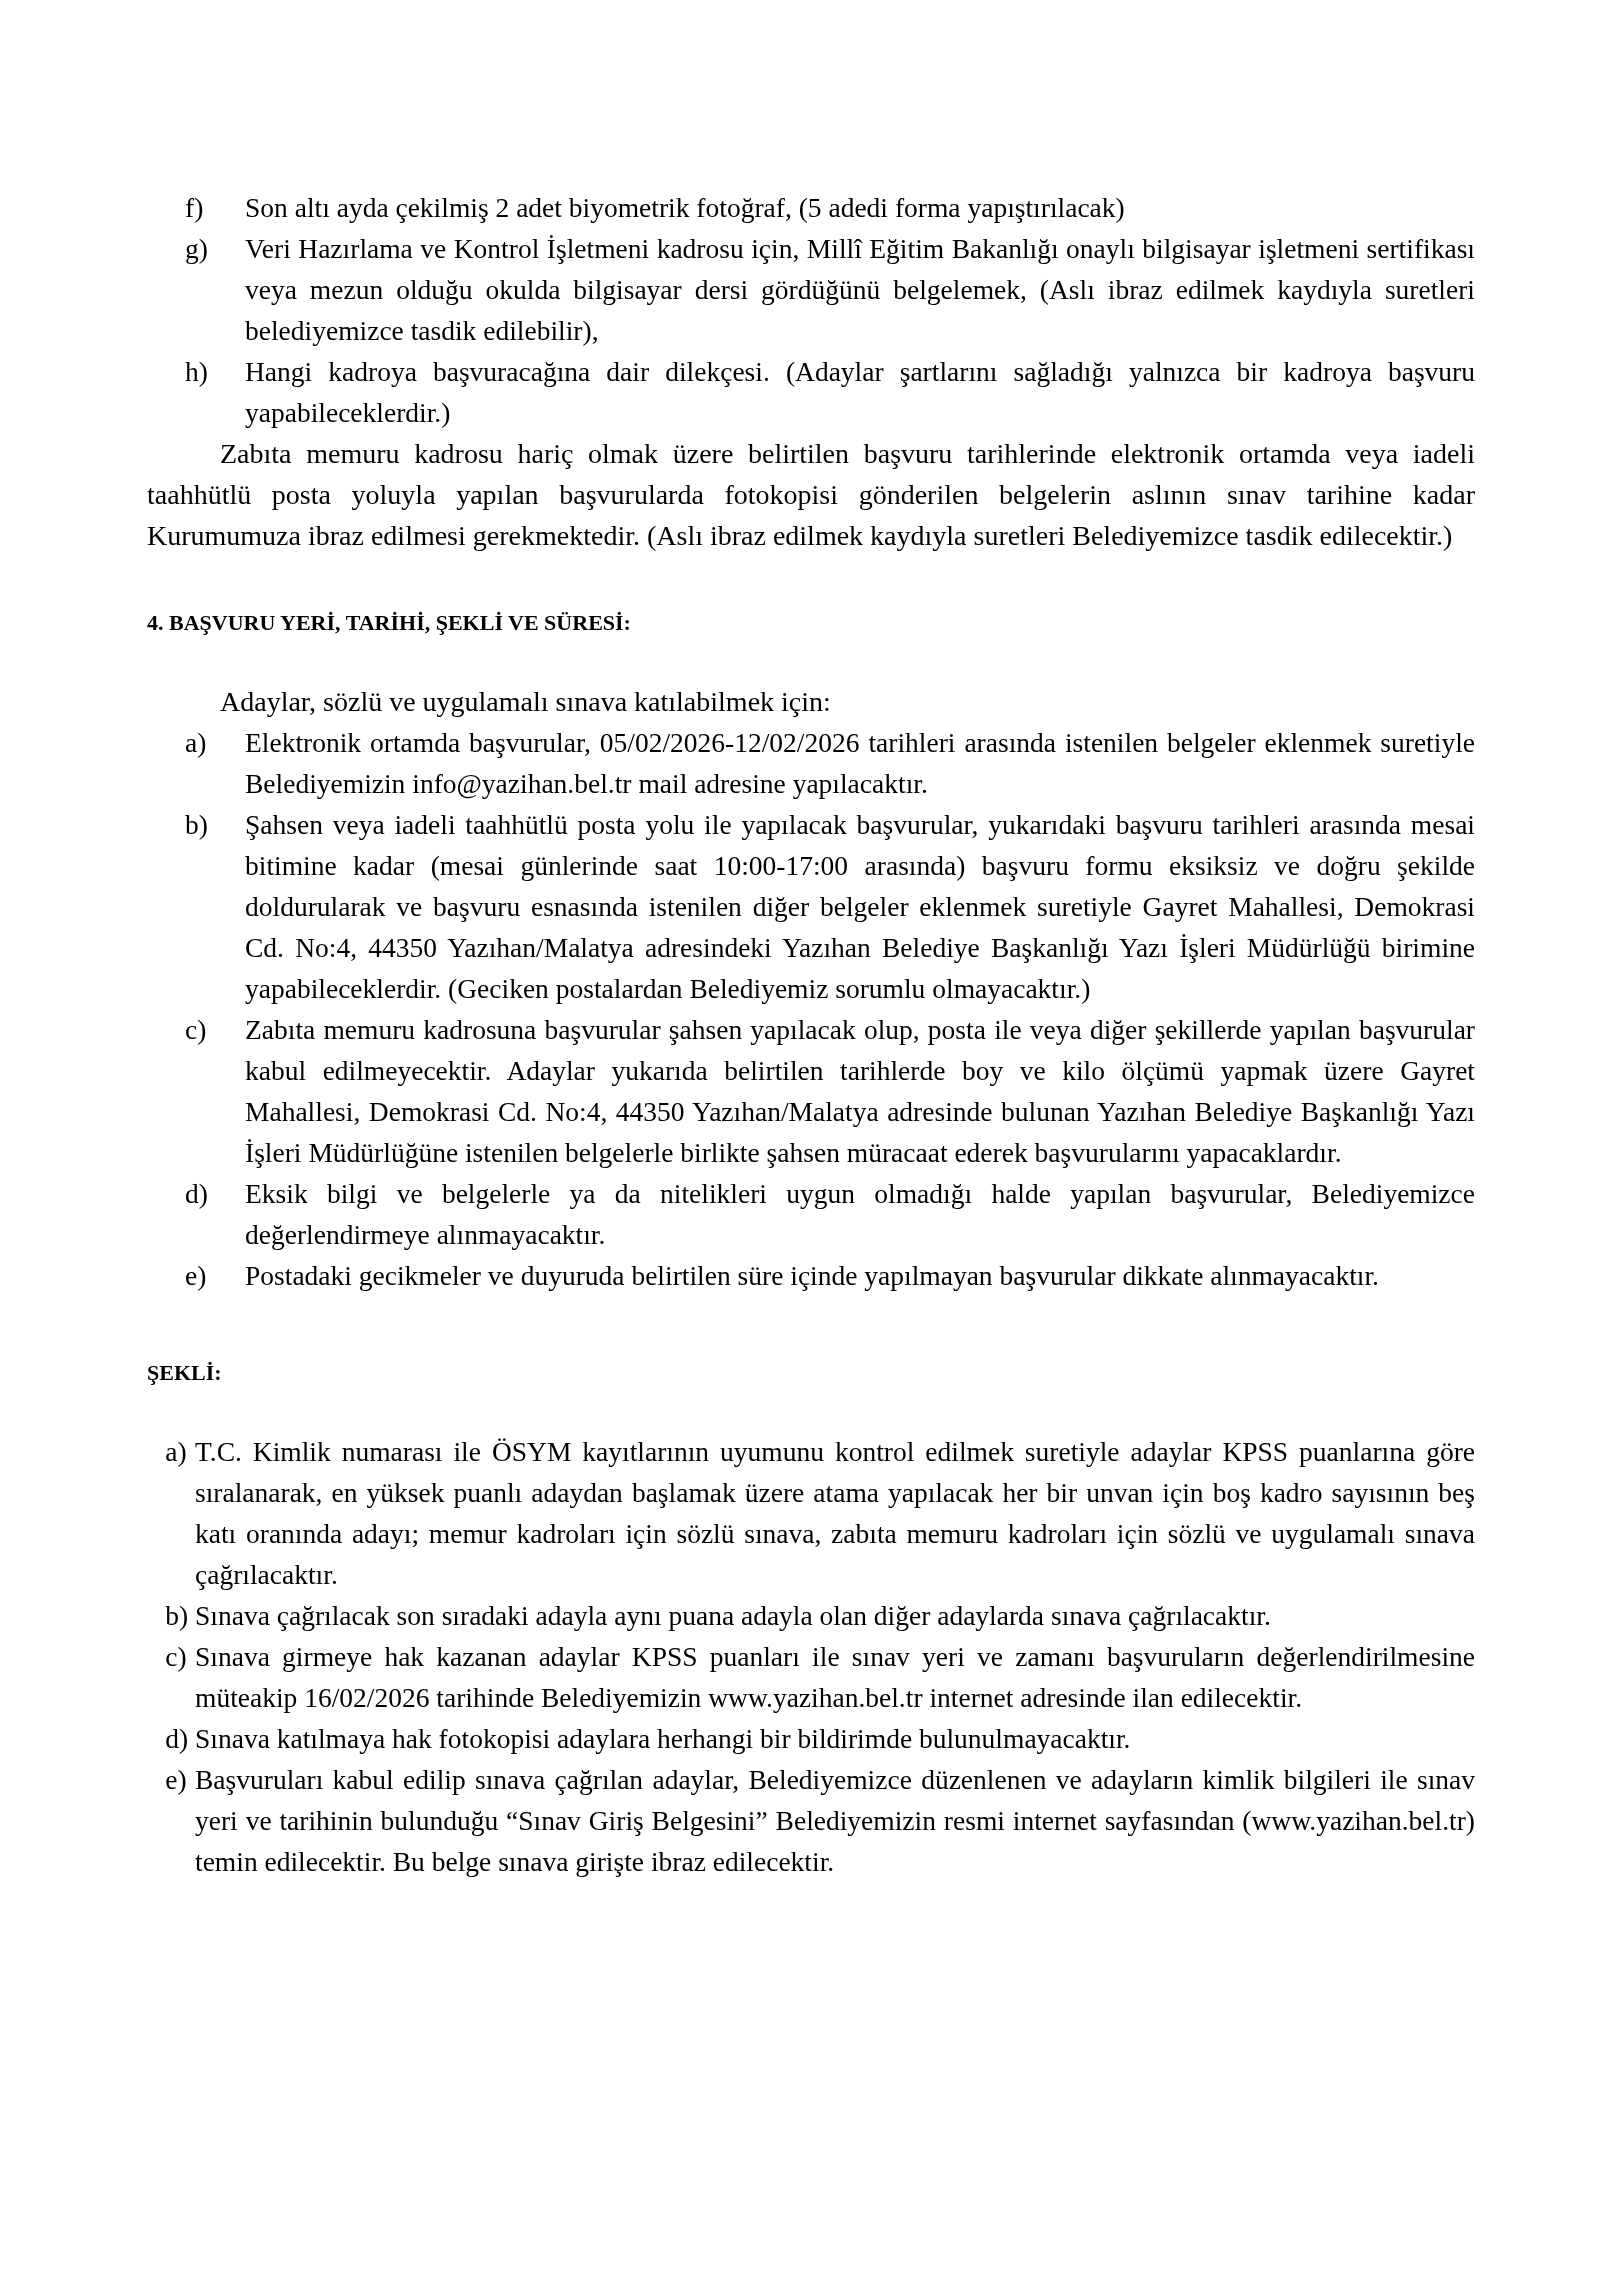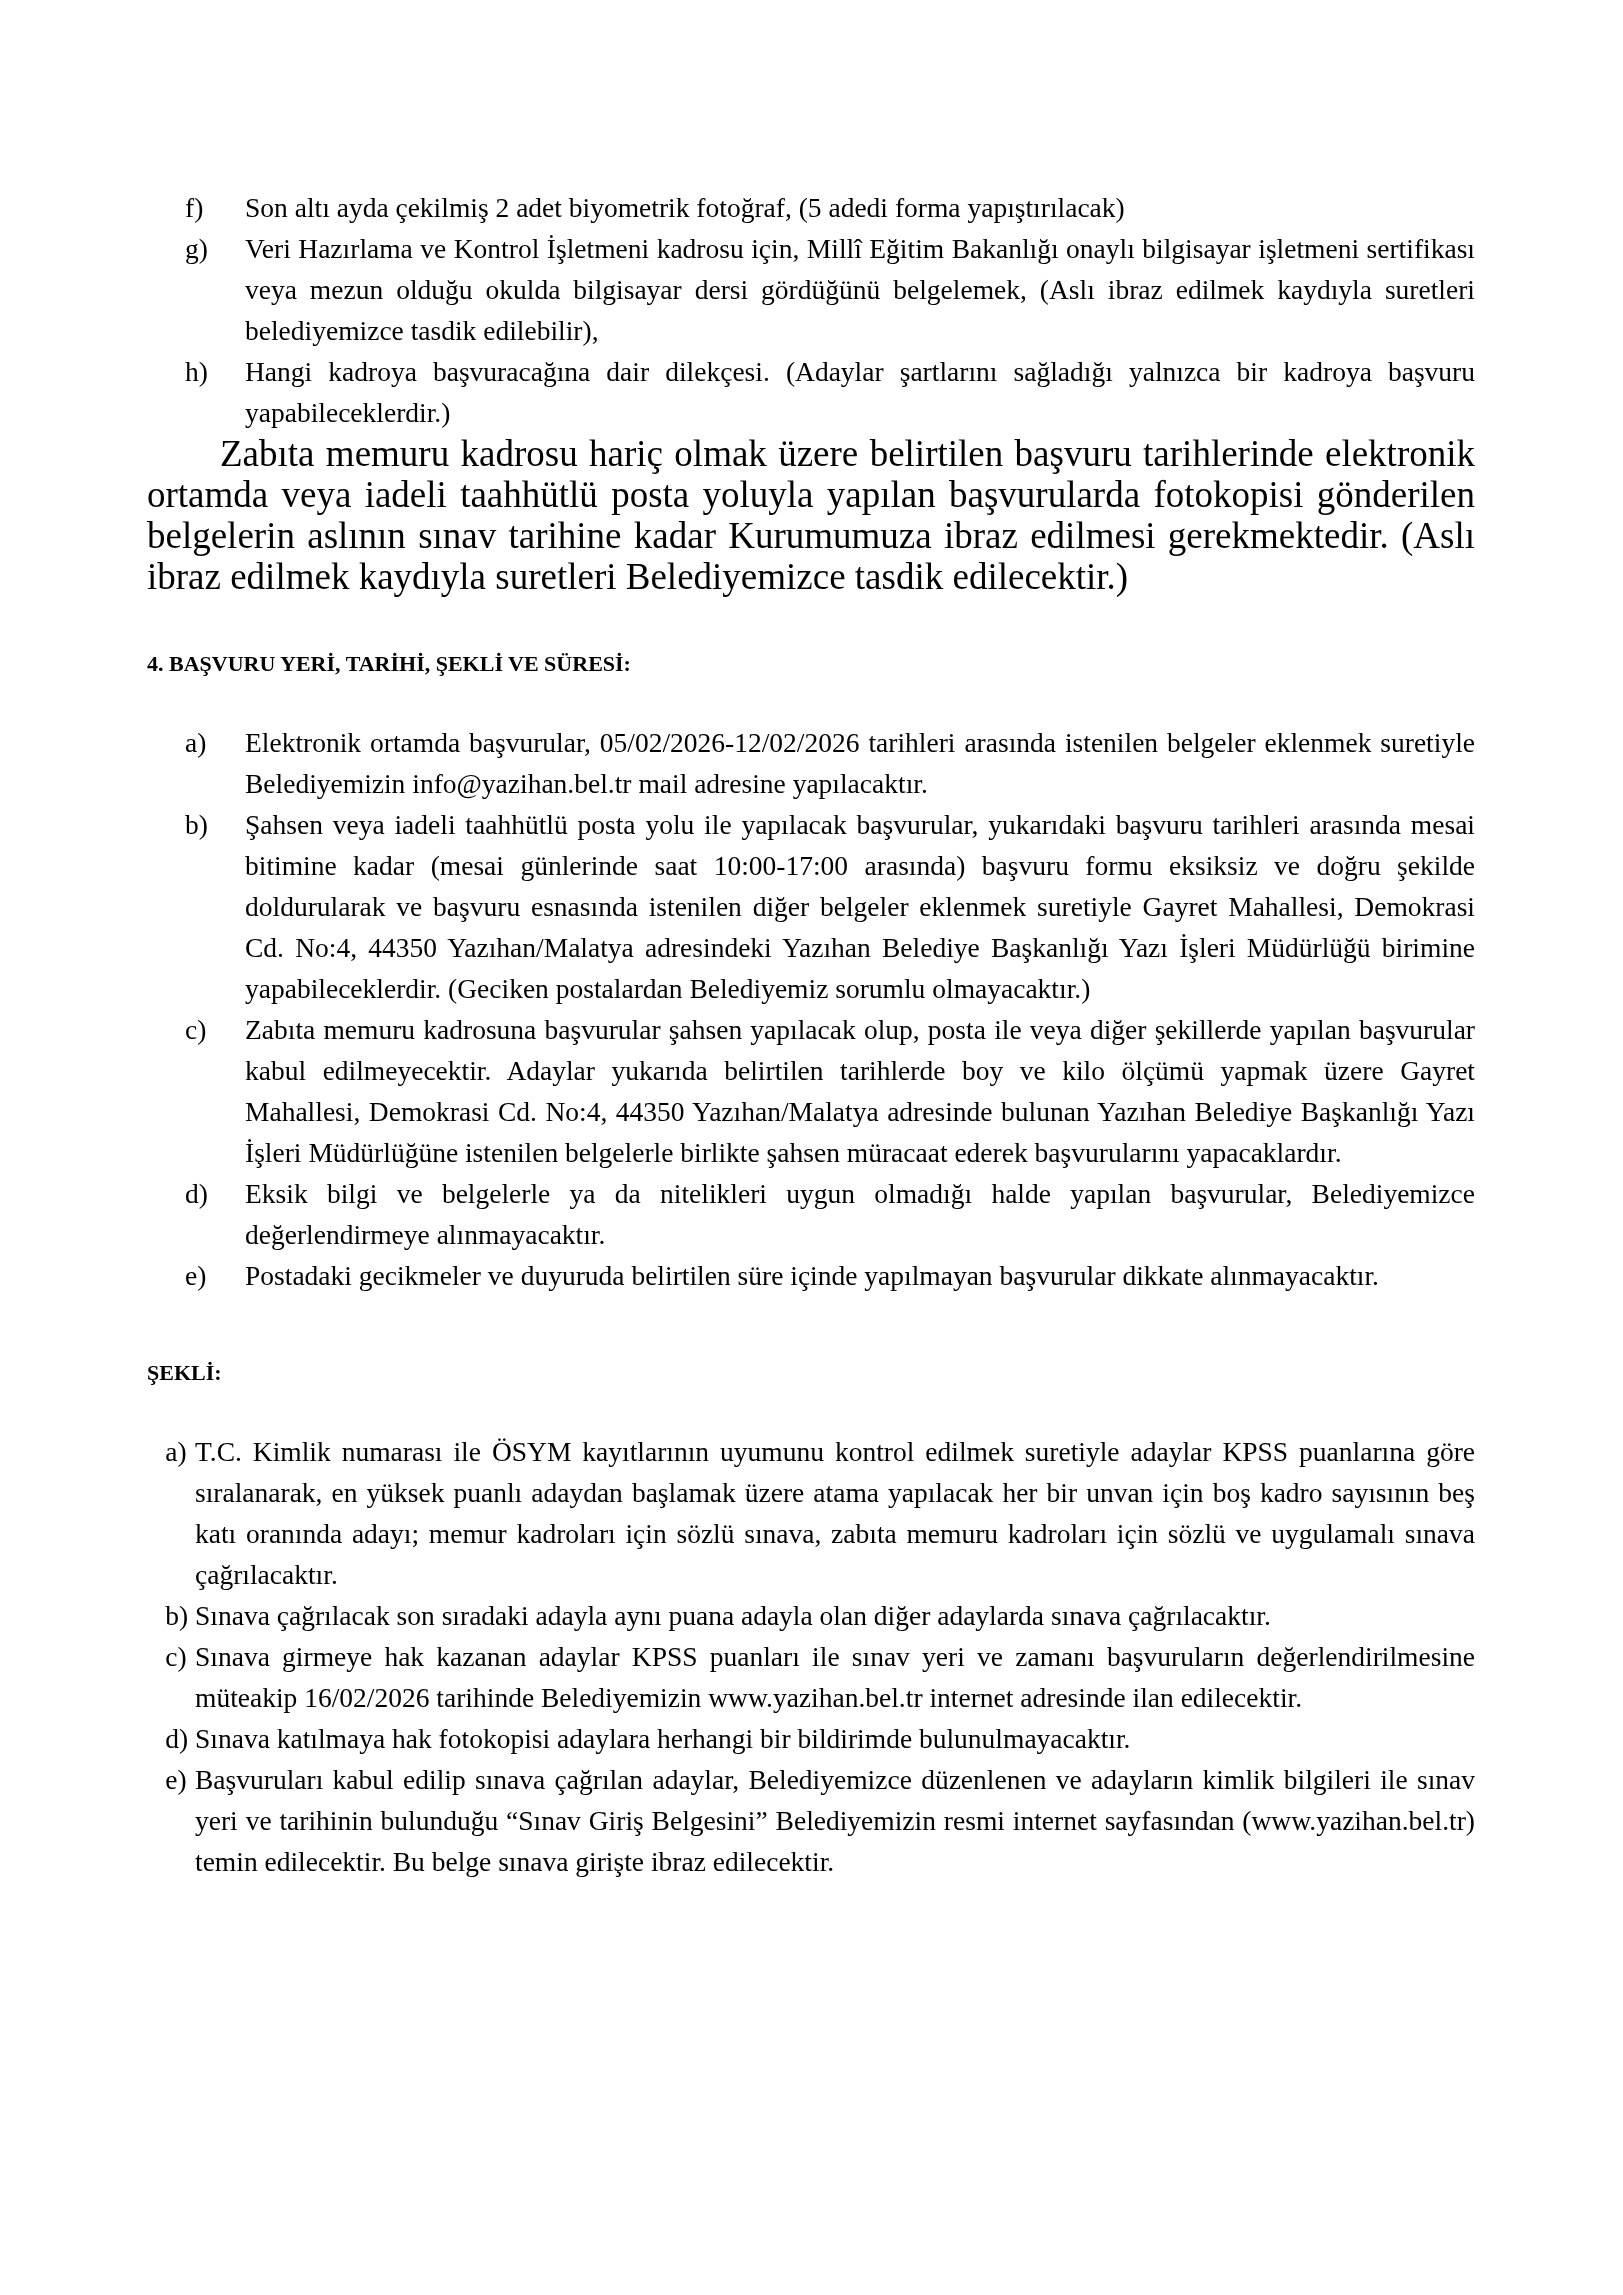--- a/index.html
+++ b/index.html
@@ -23,21 +23,21 @@
     width: 1623px;
     height: 2295px;
     background: #ffffff;
     box-sizing: border-box;
     padding-left: 147px;
     padding-right: 148px;
     padding-top: 187px;
   }
   
   .para {
-    font-size: 37px;
+    font-size: 28px;
     line-height: 41px;
     text-align: justify;
     text-justify: inter-word;
     margin: 0;
     hyphens: none;
   }
   .para-indent {
     text-indent: 73px;
   }
   
@@ -121,20 +121,21 @@
   </ol>
 
   <p class="para para-indent">Zabıta memuru kadrosu hariç olmak üzere belirtilen başvuru tarihlerinde elektronik ortamda veya iadeli taahhütlü posta yoluyla yapılan başvurularda fotokopisi gönderilen belgelerin aslının sınav tarihine kadar Kurumumuza ibraz edilmesi gerekmektedir. (Aslı ibraz edilmek kaydıyla suretleri Belediyemizce tasdik edilecektir.)</p>
 
   <div class="spacer-lg"></div>
 
   <h2 class="heading">4. BAŞVURU YERİ, TARİHİ, ŞEKLİ VE SÜRESİ:</h2>
 
   <div class="spacer-md"></div>
 
+  <p class="para para-indent">Adaylar, sözlü ve uygulamalı sınava katılabilmek için:</p>
 
   <ol class="alpha wide">
     <li>
       <span class="mk">a)</span>
       <span class="li-body">Elektronik ortamda başvurular, 05/02/2026-12/02/2026 tarihleri arasında istenilen belgeler eklenmek suretiyle Belediyemizin info@yazihan.bel.tr mail adresine yapılacaktır.</span>
     </li>
     <li>
       <span class="mk">b)</span>
       <span class="li-body"> Şahsen veya iadeli taahhütlü posta yolu ile yapılacak başvurular, yukarıdaki başvuru tarihleri arasında mesai bitimine kadar (mesai günlerinde saat 10:00-17:00 arasında) başvuru formu eksiksiz ve doğru şekilde doldurularak ve başvuru esnasında istenilen diğer belgeler eklenmek suretiyle Gayret Mahallesi, Demokrasi Cd. No:4, 44350 Yazıhan/Malatya adresindeki Yazıhan Belediye Başkanlığı Yazı İşleri Müdürlüğü birimine yapabileceklerdir. (Geciken postalardan Belediyemiz sorumlu olmayacaktır.)</span>
     </li>

